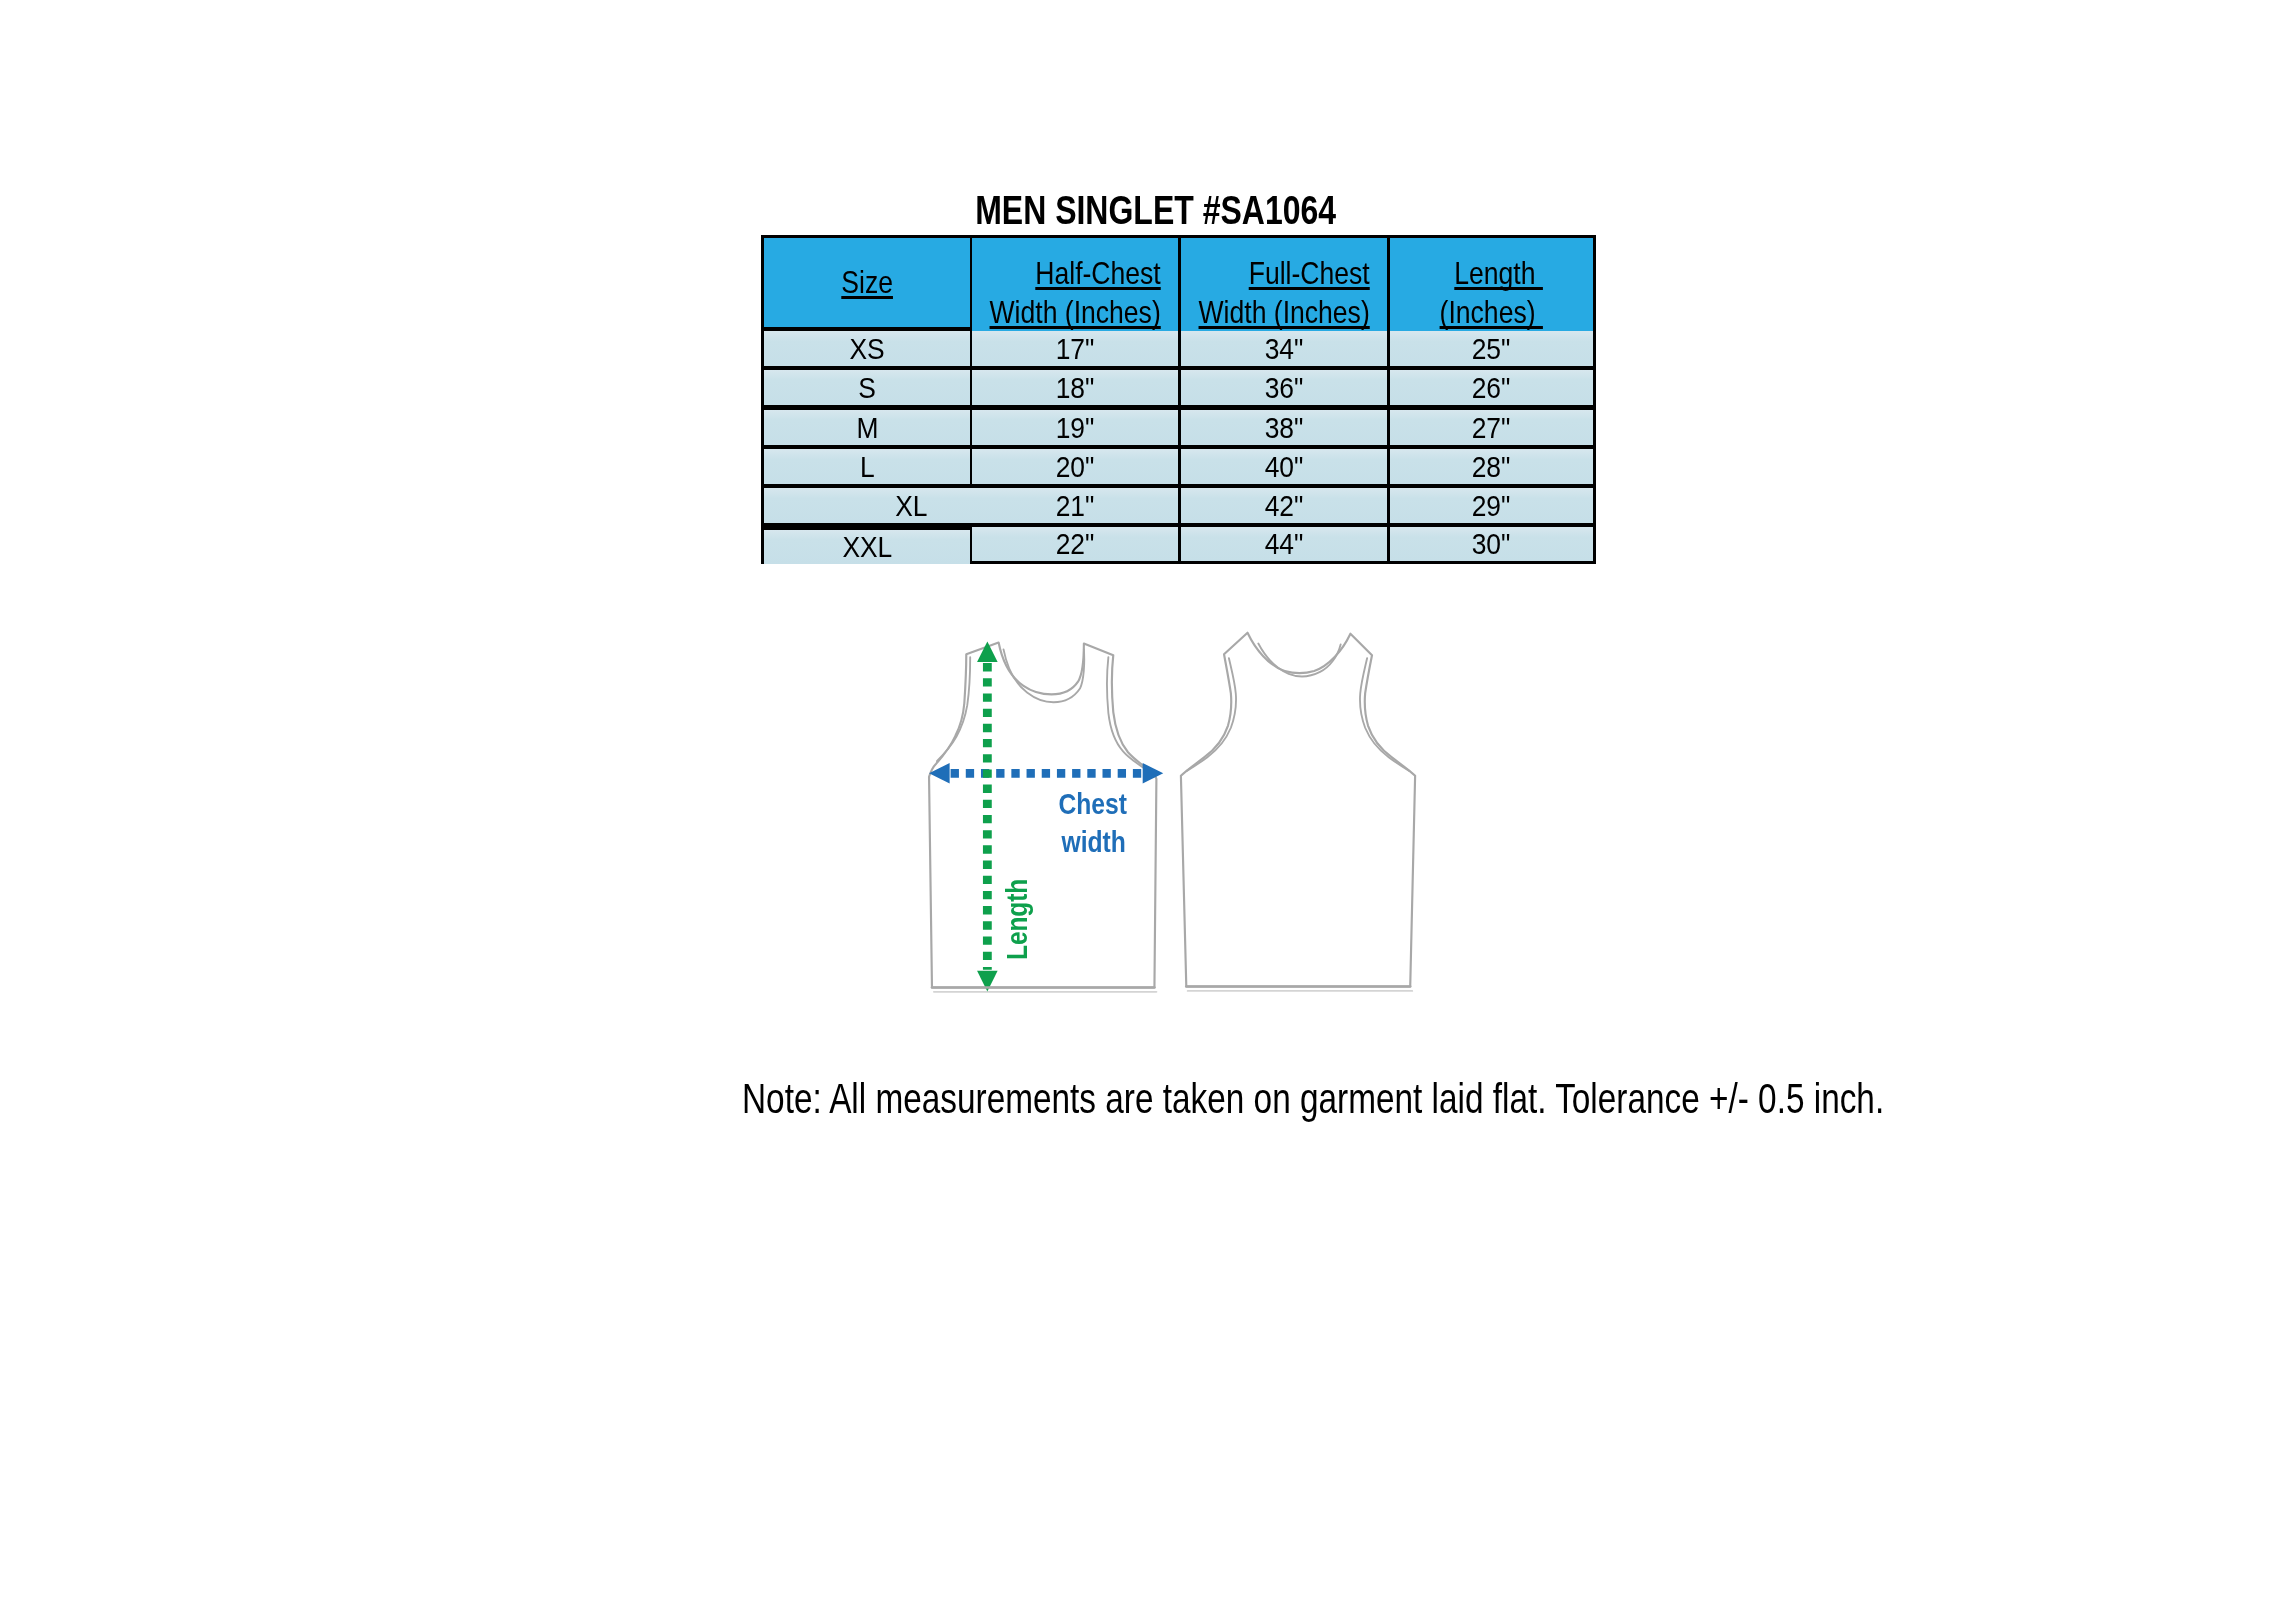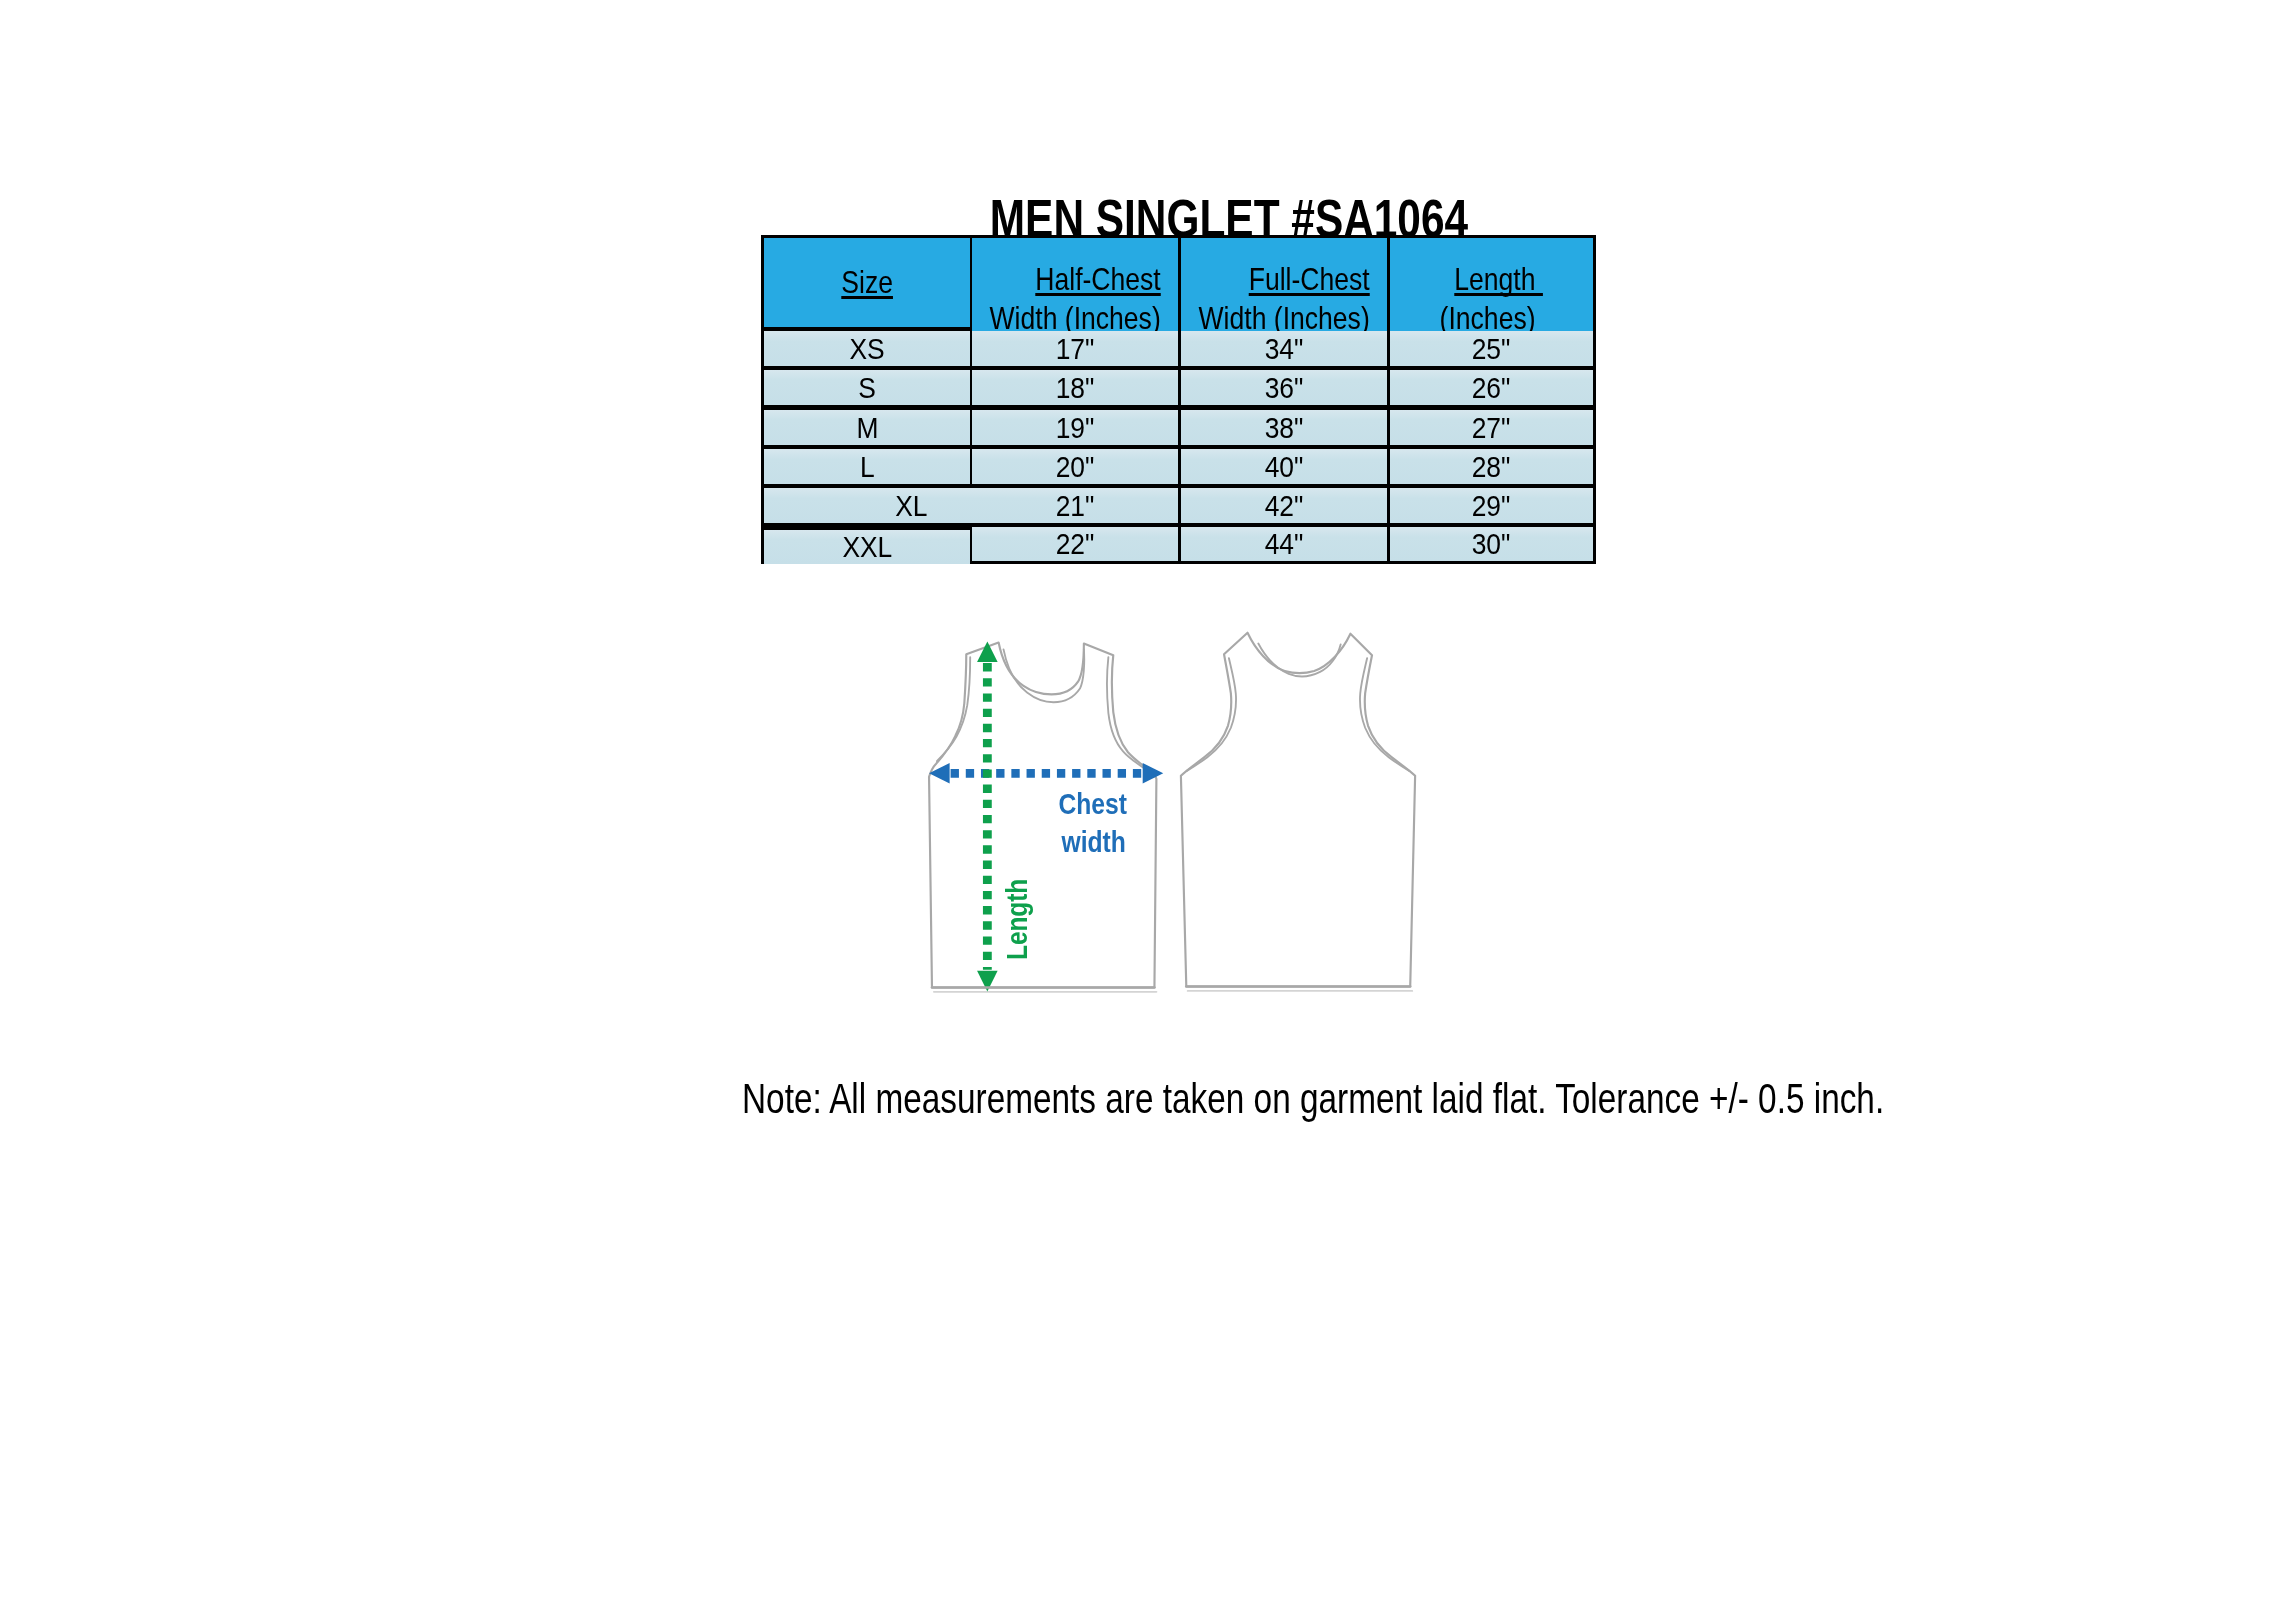--- a/index.html
+++ b/index.html
@@ -1,32 +1,32 @@
 <!DOCTYPE html>
 <html><head>
 <meta charset="utf-8">
 <style>
   html,body{margin:0;padding:0;background:#fff;}
   .page{position:relative;width:2293px;height:1621px;background:#ffffff;overflow:hidden;
         font-family:"Liberation Sans",sans-serif;}
   .cell{position:absolute;display:flex;align-items:center;justify-content:center;
         text-align:right;color:#000;}
   .hdr{background:#27aae3;font-size:32px;line-height:39px;}
-  .hdr.two{padding-top:16px;}
+  .hdr.two{padding-top:10px;}
   .hdr .sq{display:inline-block;transform:scaleX(0.83);white-space:nowrap;}
   .hdr u{text-decoration-thickness:2.5px;text-underline-offset:2.9px;text-decoration-skip-ink:none;}
   .data{background:linear-gradient(180deg,#d7e7ee 0%,#c9e1e9 30%,#c6dfe8 100%);font-size:30px;}
   .data .sq{display:inline-block;transform:scaleX(0.88);white-space:nowrap;}
 </style>
 </head>
 <body>
 <div class="page">
 
-<div style="position:absolute;left:930px;top:188px;width:490px;text-align:center;
-     font-size:53px;font-weight:bold;white-space:nowrap;"><span style="display:inline-block;transform:scaleX(0.80);">MEN SINGLET #SA1064</span></div>
+<div style="position:absolute;left:930px;top:188px;width:490px;text-align:left;
+     font-size:40px;font-weight:bold;white-space:nowrap;"><span style="display:inline-block;transform:scaleX(0.80);">MEN SINGLET #SA1064</span></div>
 
 <div style="position:absolute;left:761px;top:235px;width:835px;height:329px;background:#000;"></div>
 
 <div class="cell hdr" style="left:764px;top:238px;width:206px;height:89px;">
       <div class="sq"><u>Size</u></div>
     </div>
 
 <div class="cell hdr two" style="left:972px;top:238px;width:206px;height:89px;">
       <div class="sq"><u>Half-Chest</u><br><u>Width (Inches)</u></div>
     </div>

